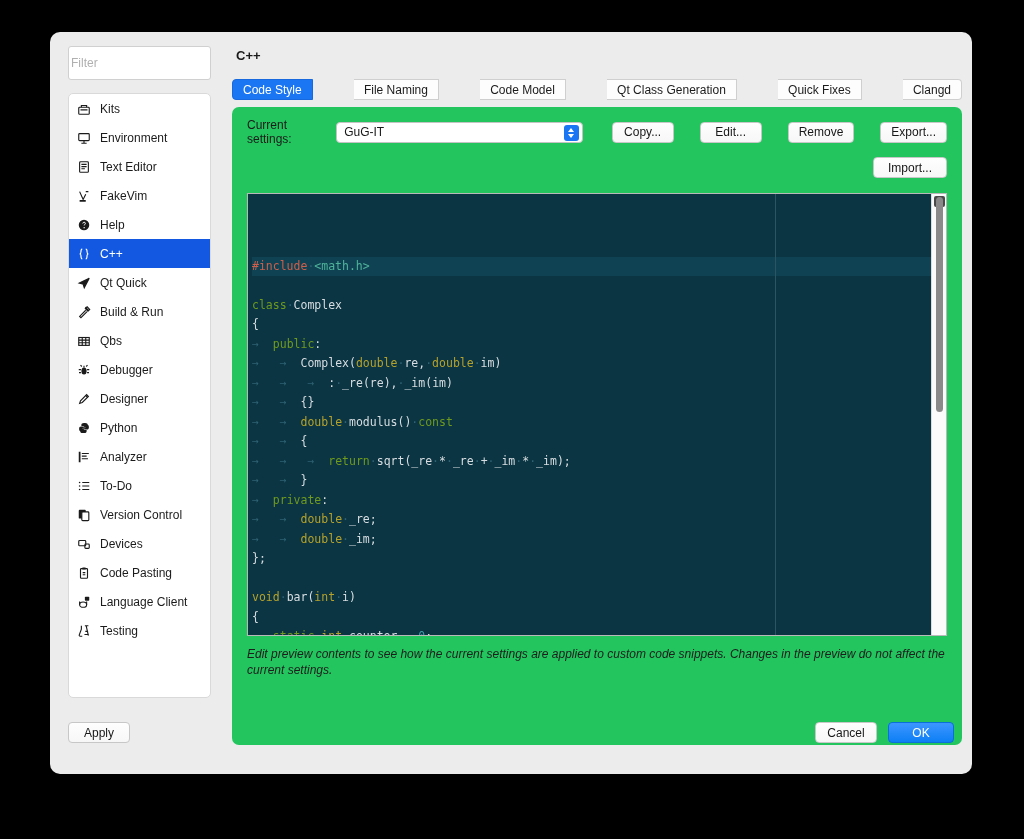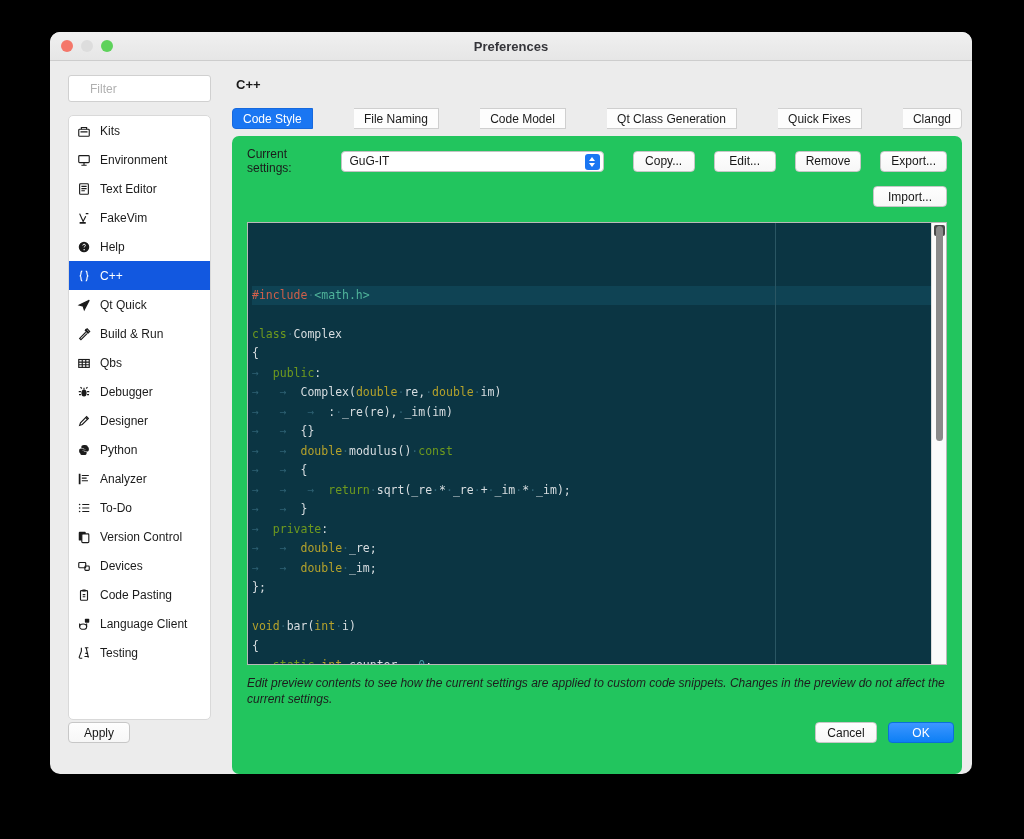--- a/index.html
+++ b/index.html
@@ -37,23 +37,23 @@
     text-align: center; line-height: 29px;
     font-size: 13px; font-weight: bold; color: #35353a;
   }
 
   
   #body { display: flex; height: 713px; padding: 14px 15px 0 18px; }
 
   
   #sidebar { width: 143px; flex: 0 0 143px; }
   #filter {
-    width: 143px; height: 27px;
+    width: 143px; height: 34px;
     border: 1px solid #d0d0d0; border-radius: 3px;
-    background: #fff; padding: 0 21px;
+    background: #fff; padding: 0 2px;
     font-family: "Liberation Sans", sans-serif;
     font-size: 12px; color: #333;
     outline: none;
   }
   #filter::placeholder { color: #b0b0b0; }
   #nav {
     margin-top: 13px;
     width: 143px; height: 605px;
     background: #fff;
     border: 1px solid #d9d9d9;
@@ -134,21 +134,21 @@
   .btn {
     height: 21px; min-width: 62px;
     padding: 0 10px;
     background: linear-gradient(#fefefe, #f7f7f7);
     border: 1px solid #c7c7c7;
     border-radius: 4px;
     font-family: "Liberation Sans", sans-serif;
     font-size: 12px; color: #171717;
     cursor: default;
   }
-  #btn-group { display: flex; gap: 19px; margin-left: 29px; }
+  #btn-group { display: flex; gap: 26px; margin-left: 29px; }
   #import-row { display: flex; justify-content: flex-end; margin-top: 14px; }
   #import-row .btn { min-width: 74px; }
 
   
   #editor-wrap {
     margin-top: 15px;
     height: 443px;
     background: #fff;
     border: 1px solid #b9b9b9;
     position: relative;
@@ -220,28 +220,20 @@
     border-color: #0b6fd8; color: #fff;
     min-width: 66px;
   }
   .btn.wide { min-width: 62px; }
 </style>
 </head>
 <body>
 
 <div id="window">
 
-  <div id="titlebar">
-    <div id="traffic">
-      <div class="light red"></div>
-      <div class="light yellow"></div>
-      <div class="light green"></div>
-    </div>
-    <div id="win-title">Preferences</div>
-  </div>
 
   <div id="body">
 
     <div id="sidebar">
       <input id="filter" placeholder="Filter" style="">
       <div id="nav">
           <div class="nav-item">
             <span class="nav-ico">
               <svg width="14" height="14" viewBox="0 0 16 16" fill="none" stroke="currentColor" stroke-width="1.3">
                 <rect x="2" y="6" width="12" height="8" rx="1"></rect>

